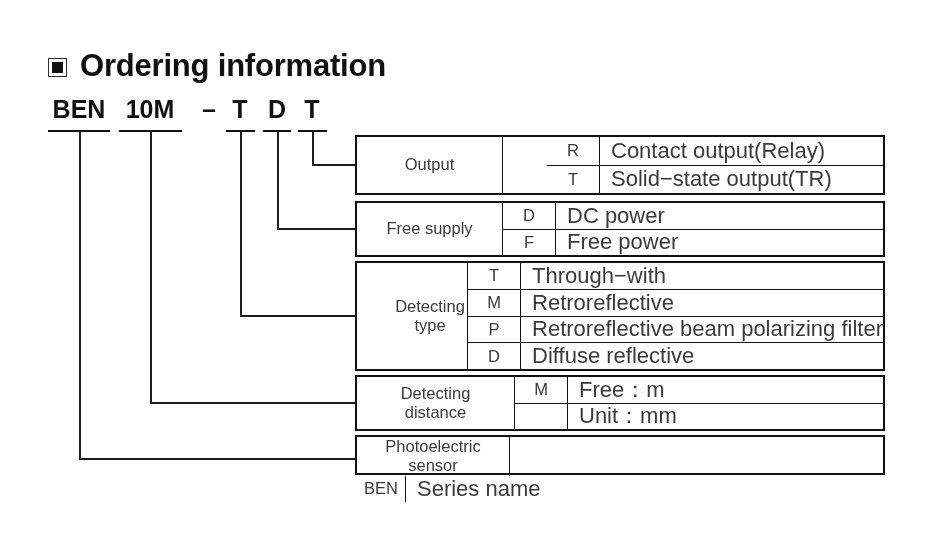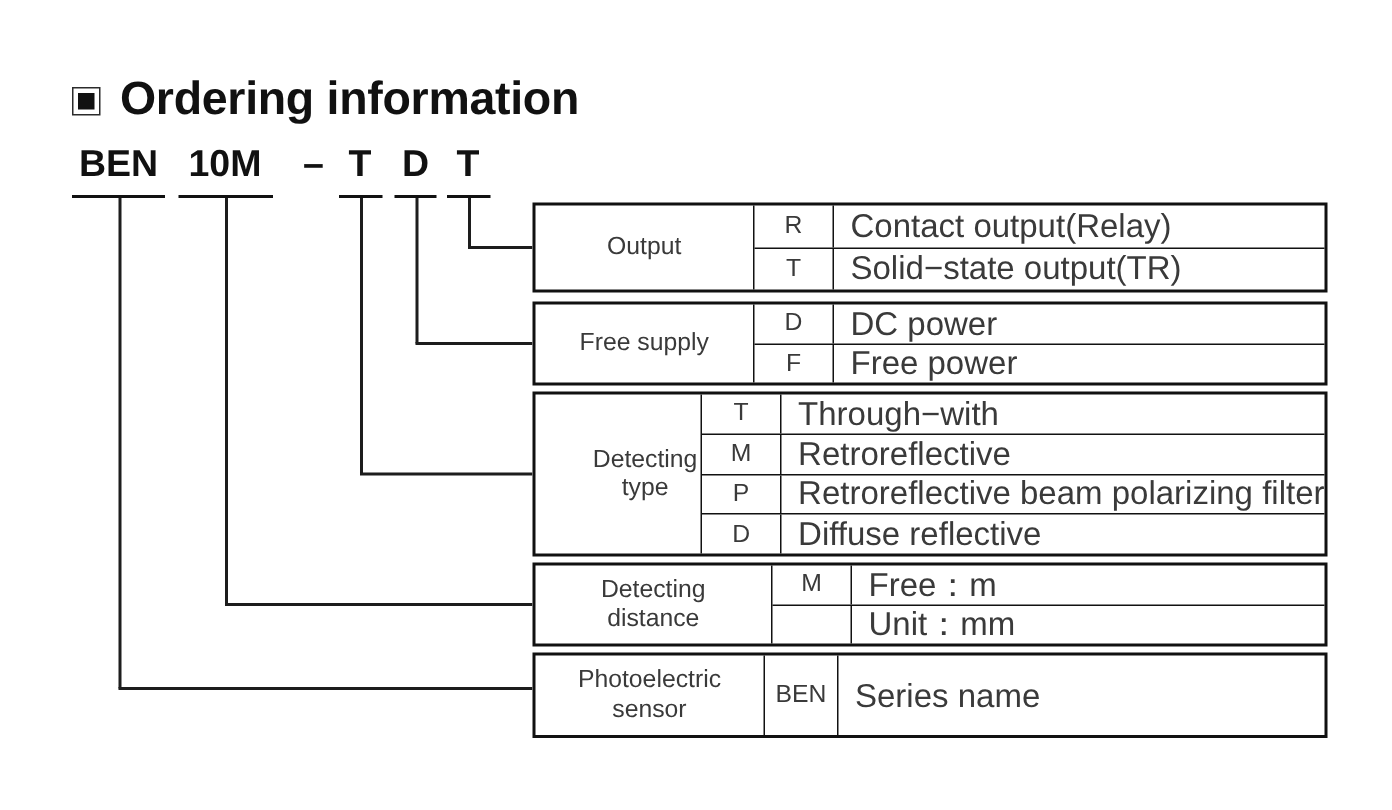--- a/index.html
+++ b/index.html
@@ -103,21 +103,21 @@
       <div class="ln-h" style="left: 150px; top: 402.2px; width: 205px;"></div>
       <div class="ln-v" style="left: 240px; top: 132px; height: 184px;"></div>
       <div class="ln-h" style="left: 240px; top: 315.2px; width: 115px;"></div>
       <div class="ln-v" style="left: 277px; top: 132px; height: 97px;"></div>
       <div class="ln-h" style="left: 277px; top: 228.2px; width: 78px;"></div>
       <div class="ln-v" style="left: 312px; top: 132px; height: 33px;"></div>
       <div class="ln-h" style="left: 312px; top: 164.2px; width: 43px;"></div>
     </div>
 
   <div id="blocks-layer">
-      <div class="block" style="left: 355px; top: 135px; width: 530px; height: 60px;">
+      <div class="block" style="left: 355px; top: 135px; width: 530px; height: 60px; gap: 44px;">
         <div class="col-label" style="width: 146px;">Output</div>
         <div class="col-right">
           <div class="trow">
             <div class="cell-code" style="width: 53px;">R</div>
             <div class="cell-desc">Contact output(Relay)</div>
           </div>
           <div class="trow">
             <div class="cell-code" style="width: 53px;">T</div>
             <div class="cell-desc">Solid−state output(TR)</div>
           </div>
@@ -163,21 +163,21 @@
           <div class="trow">
             <div class="cell-code" style="width: 53px;">M</div>
             <div class="cell-desc">Free：m</div>
           </div>
           <div class="trow">
             <div class="cell-code" style="width: 53px;"></div>
             <div class="cell-desc">Unit：mm</div>
           </div>
         </div>
       </div>
-      <div class="block" style="left: 355px; top: 435px; width: 530px; height: 57px;">
+      <div class="block" style="left: 355px; top: 435px; width: 530px; height: 40px; flex-direction: column;">
         <div class="col-label" style="width: 153px;">Photoelectric<br>sensor</div>
         <div class="col-right">
           <div class="trow">
             <div class="cell-code" style="width: 49px;">BEN</div>
             <div class="cell-desc">Series name</div>
           </div>
         </div>
       </div>
     </div>
 

